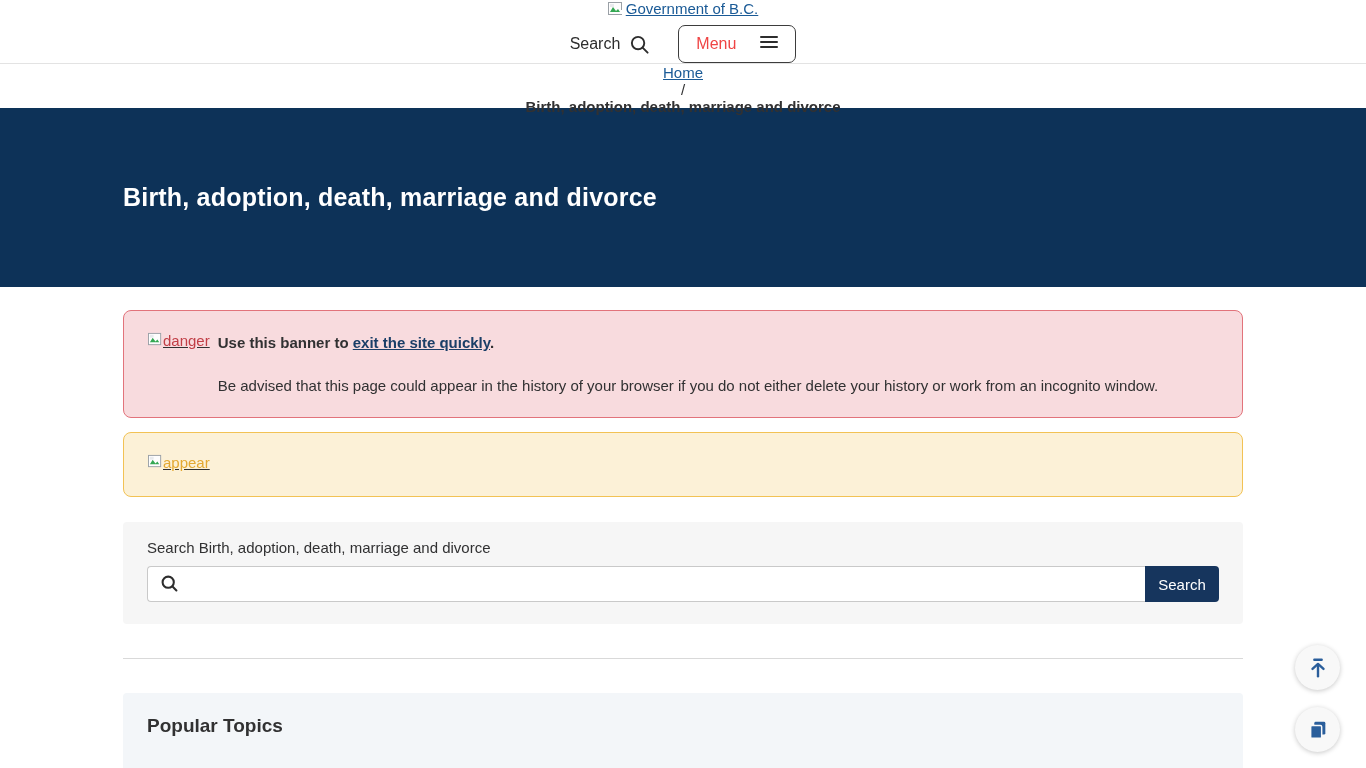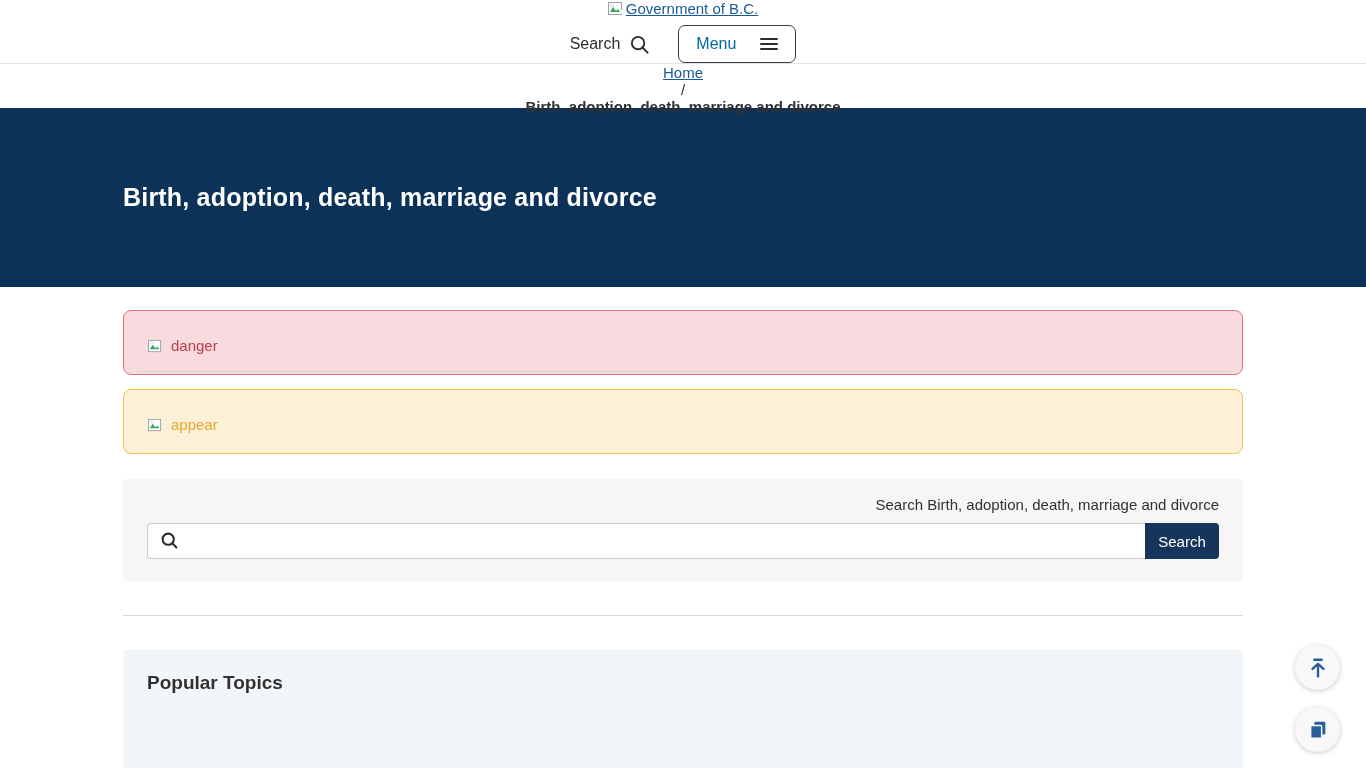--- a/index.html
+++ b/index.html
@@ -12,52 +12,52 @@
   }
   .container { max-width: 1120px; margin: 0 auto; flex-direction: column; }
 
   
   .site-header { height: 64px; background: #fff; border-bottom: 1px solid #e3e3e3; }
   .header-inner { height: 100%; display: flex; align-items: center; justify-content: space-between; }
   .logo-link { display: inline-flex; align-items: center; gap: 2px; color: #1a5a96; text-decoration: underline; font-size: 15px; cursor: pointer; }
   .broken-img { display: inline-flex; width: 16px; height: 16px; flex: none; }
   .header-actions { display: flex; align-items: center; gap: 28px; }
   .header-search { display: inline-flex; align-items: center; gap: 9px; background: none; border: none; font: inherit; font-size: 16px; color: #2d2d2d; cursor: pointer; }
-  .menu-btn { display: inline-flex; align-items: center; gap: 24px; background: #fff; border: 1px solid #3d3d3d; border-radius: 7px; padding: 9px 17px; font: inherit; font-size: 16px; color: #0369a1; cursor: pointer; }
+  .menu-btn { display: inline-flex; align-items: flex-start; gap: 24px; background: #fff; border: 1px solid #3d3d3d; border-radius: 7px; padding: 9px 17px; font: inherit; font-size: 16px; color: #ef4444; cursor: pointer; }
 
   
   .breadcrumb-bar { height: 44px; background: #fff; }
   .breadcrumb { height: 100%; display: flex; align-items: center; font-size: 15px; }
   .breadcrumb a { color: #1a5a96; text-decoration: underline; cursor: pointer; }
   .breadcrumb .sep { color: #313132; }
   .breadcrumb .current { font-weight: bold; color: #313132; }
 
   
   .hero { height: 179px; background: #0d3258; display: flex; align-items: center; }
   .hero .container { width: 100%; }
   .hero h1 { color: #ffffff; font-size: 25px; font-weight: bold; letter-spacing: 0.2px; }
 
   
   main.container { padding-top: 23px; }
 
   .alert { border-radius: 8px; padding: 21px 24px 20px 24px; display: flex; gap: 8px; margin-bottom: 14px; }
   .alert-danger { background: #f8dbde; border: 1px solid #e2737b; }
   .alert-warning { background: #fcf1d7; border: 1px solid #f2c254; }
-  .alert-icon-wrap { display: inline-flex; align-items: flex-end; gap: 8px; height: 22px; flex: none; }
+  .alert-icon-wrap { display: inline-flex; align-items: flex-start; gap: 0; height: 22px; flex: none; text-decoration: underline; }
   .alt-danger { color: #c13e46; font-size: 15px; }
   .alt-warning { color: #e3a832; font-size: 15px; }
   .alert-content { flex: 1; }
   .alert-lead { font-weight: bold; line-height: 22px; }
   .alert-body { margin-top: 21px; line-height: 22px; }
   .alert a { color: #1a3e67; text-decoration: underline; cursor: pointer; }
   .alert-danger .alert-lead a { font-weight: bold; }
 
   
   .search-card { margin-top: 25px; background: #f6f6f6; border-radius: 4px; padding: 17px 24px 22px 24px; }
-  .search-card-label { font-size: 15px; color: #313132; margin-bottom: 10px; text-align: right; }
+  .search-card-label { font-size: 15px; color: #313132; margin-bottom: 10px; }
   .search-row { display: flex; height: 36px; }
   .search-input-wrap { position: relative; flex: 1; }
   .search-input-wrap input { width: 100%; height: 36px; border: 1px solid #c9c9c9; border-right: none; border-radius: 4px 0 0 4px; padding: 0 12px 0 40px; font: inherit; background: #fff; outline: none; }
   .search-input-icon { position: absolute; left: 13px; top: 8px; width: 19px; height: 19px; pointer-events: none; }
   .search-submit { width: 74px; height: 36px; background: #16355d; color: #fff; border: none; border-radius: 0 4px 4px 0; font: inherit; font-size: 15px; cursor: pointer; }
 
   .divider { border: none; border-top: 1px solid #d9d9d9; margin-top: 34px; }
 
   .popular-topics { margin-top: 34px; background: #f3f6f9; border-radius: 4px 4px 0 0; padding: 22px 24px; height: 120px; }
   .popular-topics h2 { font-size: 19px; font-weight: bold; color: #313132; }
@@ -125,20 +125,24 @@
 
   <div class="alert alert-danger">
     <span class="alert-icon-wrap">
       <svg width="15" height="15" viewBox="0 0 16 16">
           <rect x="0.5" y="1.5" width="13" height="12" fill="#fdfdfd" stroke="#9aa0a6"></rect>
           <polygon points="2,11 5,6 8,10 10,8 12,11 2,11" fill="#34a853"></polygon>
           <rect x="2" y="3" width="4" height="3" fill="#e8eaed"></rect>
         </svg>
       <span class="alt-danger">danger</span>
     </span>
+    <div class="alert-content">
+      <div class="alert-lead"><span>Use this banner to </span><a>exit the site quickly</a><span>.</span></div>
+      <p class="alert-body">Be advised that this page could appear in the history of your browser if you do not either delete your history or work from an incognito window.</p>
+    </div>
   </div>
 
   <div class="alert alert-warning">
     <span class="alert-icon-wrap">
       <svg width="15" height="15" viewBox="0 0 16 16">
           <rect x="0.5" y="1.5" width="13" height="12" fill="#fdfdfd" stroke="#9aa0a6"></rect>
           <polygon points="2,11 5,6 8,10 10,8 12,11 2,11" fill="#34a853"></polygon>
           <rect x="2" y="3" width="4" height="3" fill="#e8eaed"></rect>
         </svg>
       <span class="alt-warning">appear</span>

